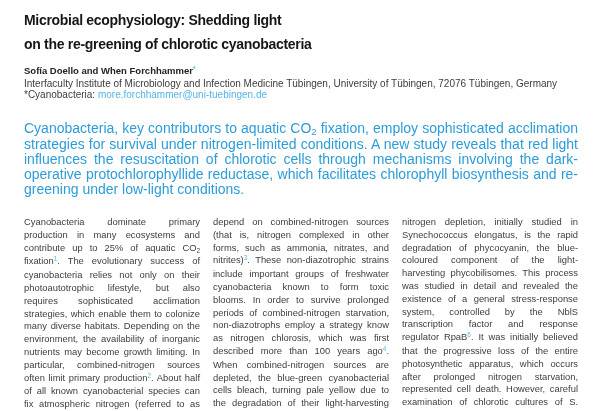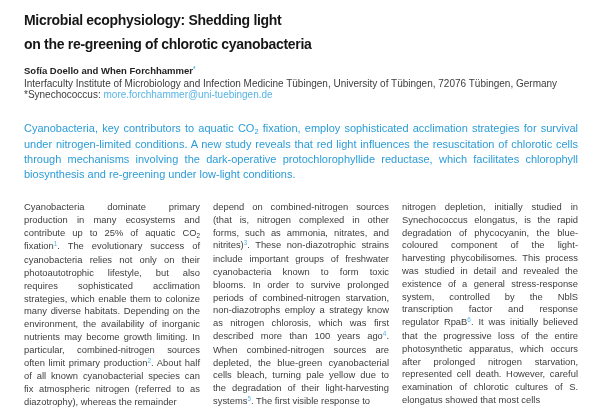--- a/index.html
+++ b/index.html
@@ -1,21 +1,21 @@
 <!DOCTYPE html>
 <html><head>
 <meta charset="utf-8">
 <style>
   html,body{margin:0;padding:0;background:#ffffff;}
   body{width:602px;height:411px;overflow:hidden;font-family:"Liberation Sans",sans-serif;}
   .page{padding:8px 24px 0 24px;}
   .title{font-weight:700;font-size:14px;line-height:24px;letter-spacing:-0.3px;color:#161616;}
   .authors{margin-top:9px;font-size:9.5px;font-weight:700;color:#222222;line-height:12px;}
   .hline{font-size:10px;color:#3d3d3d;line-height:11px;}
-  .abstract{margin-top:21px;font-size:11px;line-height:15px;color:#2b9cd8;text-align:justify;}
+  .abstract{margin-top:21px;font-size:14px;line-height:15px;color:#2b9cd8;text-align:justify;}
   .columns{display:flex;gap:13px;margin-top:19px;}
   .col{flex:1 1 0;font-size:9.4px;line-height:12.8px;color:#3d3d3d;text-align:justify;}
   .seg-ref{color:#55b4e5;font-size:68%;position:relative;top:-3px;}
   .seg-sub{font-size:68%;position:relative;top:2px;}
   .seg-i{}
   .seg-link{color:#55b4e5;text-decoration:none;cursor:pointer;}
 </style>
 </head>
 <body>
 
@@ -23,21 +23,21 @@
 
   <div class="title">
     <div>Microbial ecophysiology: Shedding light</div>
     <div>on the re-greening of chlorotic cyanobacteria</div>
   </div>
 
   <div class="authors"><span>Sofía Doello and When Forchhammer</span><span class="seg-ref">*</span></div>
 
   <div class="hline">Interfaculty Institute of Microbiology and Infection Medicine Tübingen, University of Tübingen, 72076 Tübingen, Germany</div>
 
-  <div class="hline"><span>*Synechococcus: </span><span class="seg-link">more.forchhammer@uni-tuebingen.de</span></div>
+  <div class="hline"><span>*Cyanobacteria: </span><span class="seg-link">more.forchhammer@uni-tuebingen.de</span></div>
 
 
   <div class="abstract"><span>Cyanobacteria, key contributors to aquatic CO</span><span class="seg-sub">2</span><span> fixation, employ sophisticated acclimation strategies for survival under nitrogen-limited conditions. A new study reveals that red light influences the resuscitation of chlorotic cells through mechanisms involving the dark-operative protochlorophyllide reductase, which facilitates chlorophyll biosynthesis and re-greening under low-light conditions.</span></div>
 
   <div class="columns">
     <div class="col"><span>Cyanobacteria dominate primary production in many ecosystems and contribute up to 25% of aquatic CO</span><span class="seg-sub">2</span><span> fixation</span><span class="seg-ref">1</span><span>. The evolutionary success of cyanobacteria relies not only on their photoautotrophic lifestyle, but also requires sophisticated acclimation strategies, which enable them to colonize many diverse habitats. Depending on the environment, the availability of inorganic nutrients may become growth limiting. In particular, combined-nitrogen sources often limit primary production</span><span class="seg-ref">2</span><span>. About half of all known cyanobacterial species can fix atmospheric nitrogen (referred to as diazotrophy), whereas the remainder</span></div>
     <div class="col"><span>depend on combined-nitrogen sources (that is, nitrogen complexed in other forms, such as ammonia, nitrates, and nitrites)</span><span class="seg-ref">3</span><span>. These non-diazotrophic strains include important groups of freshwater cyanobacteria known to form toxic blooms. In order to survive prolonged periods of combined-nitrogen starvation, non-diazotrophs employ a strategy know as nitrogen chlorosis, which was first described more than 100 years ago</span><span class="seg-ref">4</span><span>. When combined-nitrogen sources are depleted, the blue-green cyanobacterial cells bleach, turning pale yellow due to the degradation of their light-harvesting systems</span><span class="seg-ref">5</span><span>. The first visible response to</span></div>
     <div class="col"><span>nitrogen depletion, initially studied in </span><span class="seg-i">Synechococcus elongatus</span><span>, is the rapid degradation of phycocyanin, the blue-coloured component of the light-harvesting phycobilisomes. This process was studied in detail and revealed the existence of a general stress-response system, controlled by the NblS transcription factor and response regulator RpaB</span><span class="seg-ref">6</span><span>. It was initially believed that the progressive loss of the entire photosynthetic apparatus, which occurs after prolonged nitrogen starvation, represented cell death. However, careful examination of chlorotic cultures of </span><span class="seg-i">S. elongatus</span><span> showed that most cells</span></div>
   </div>
 

